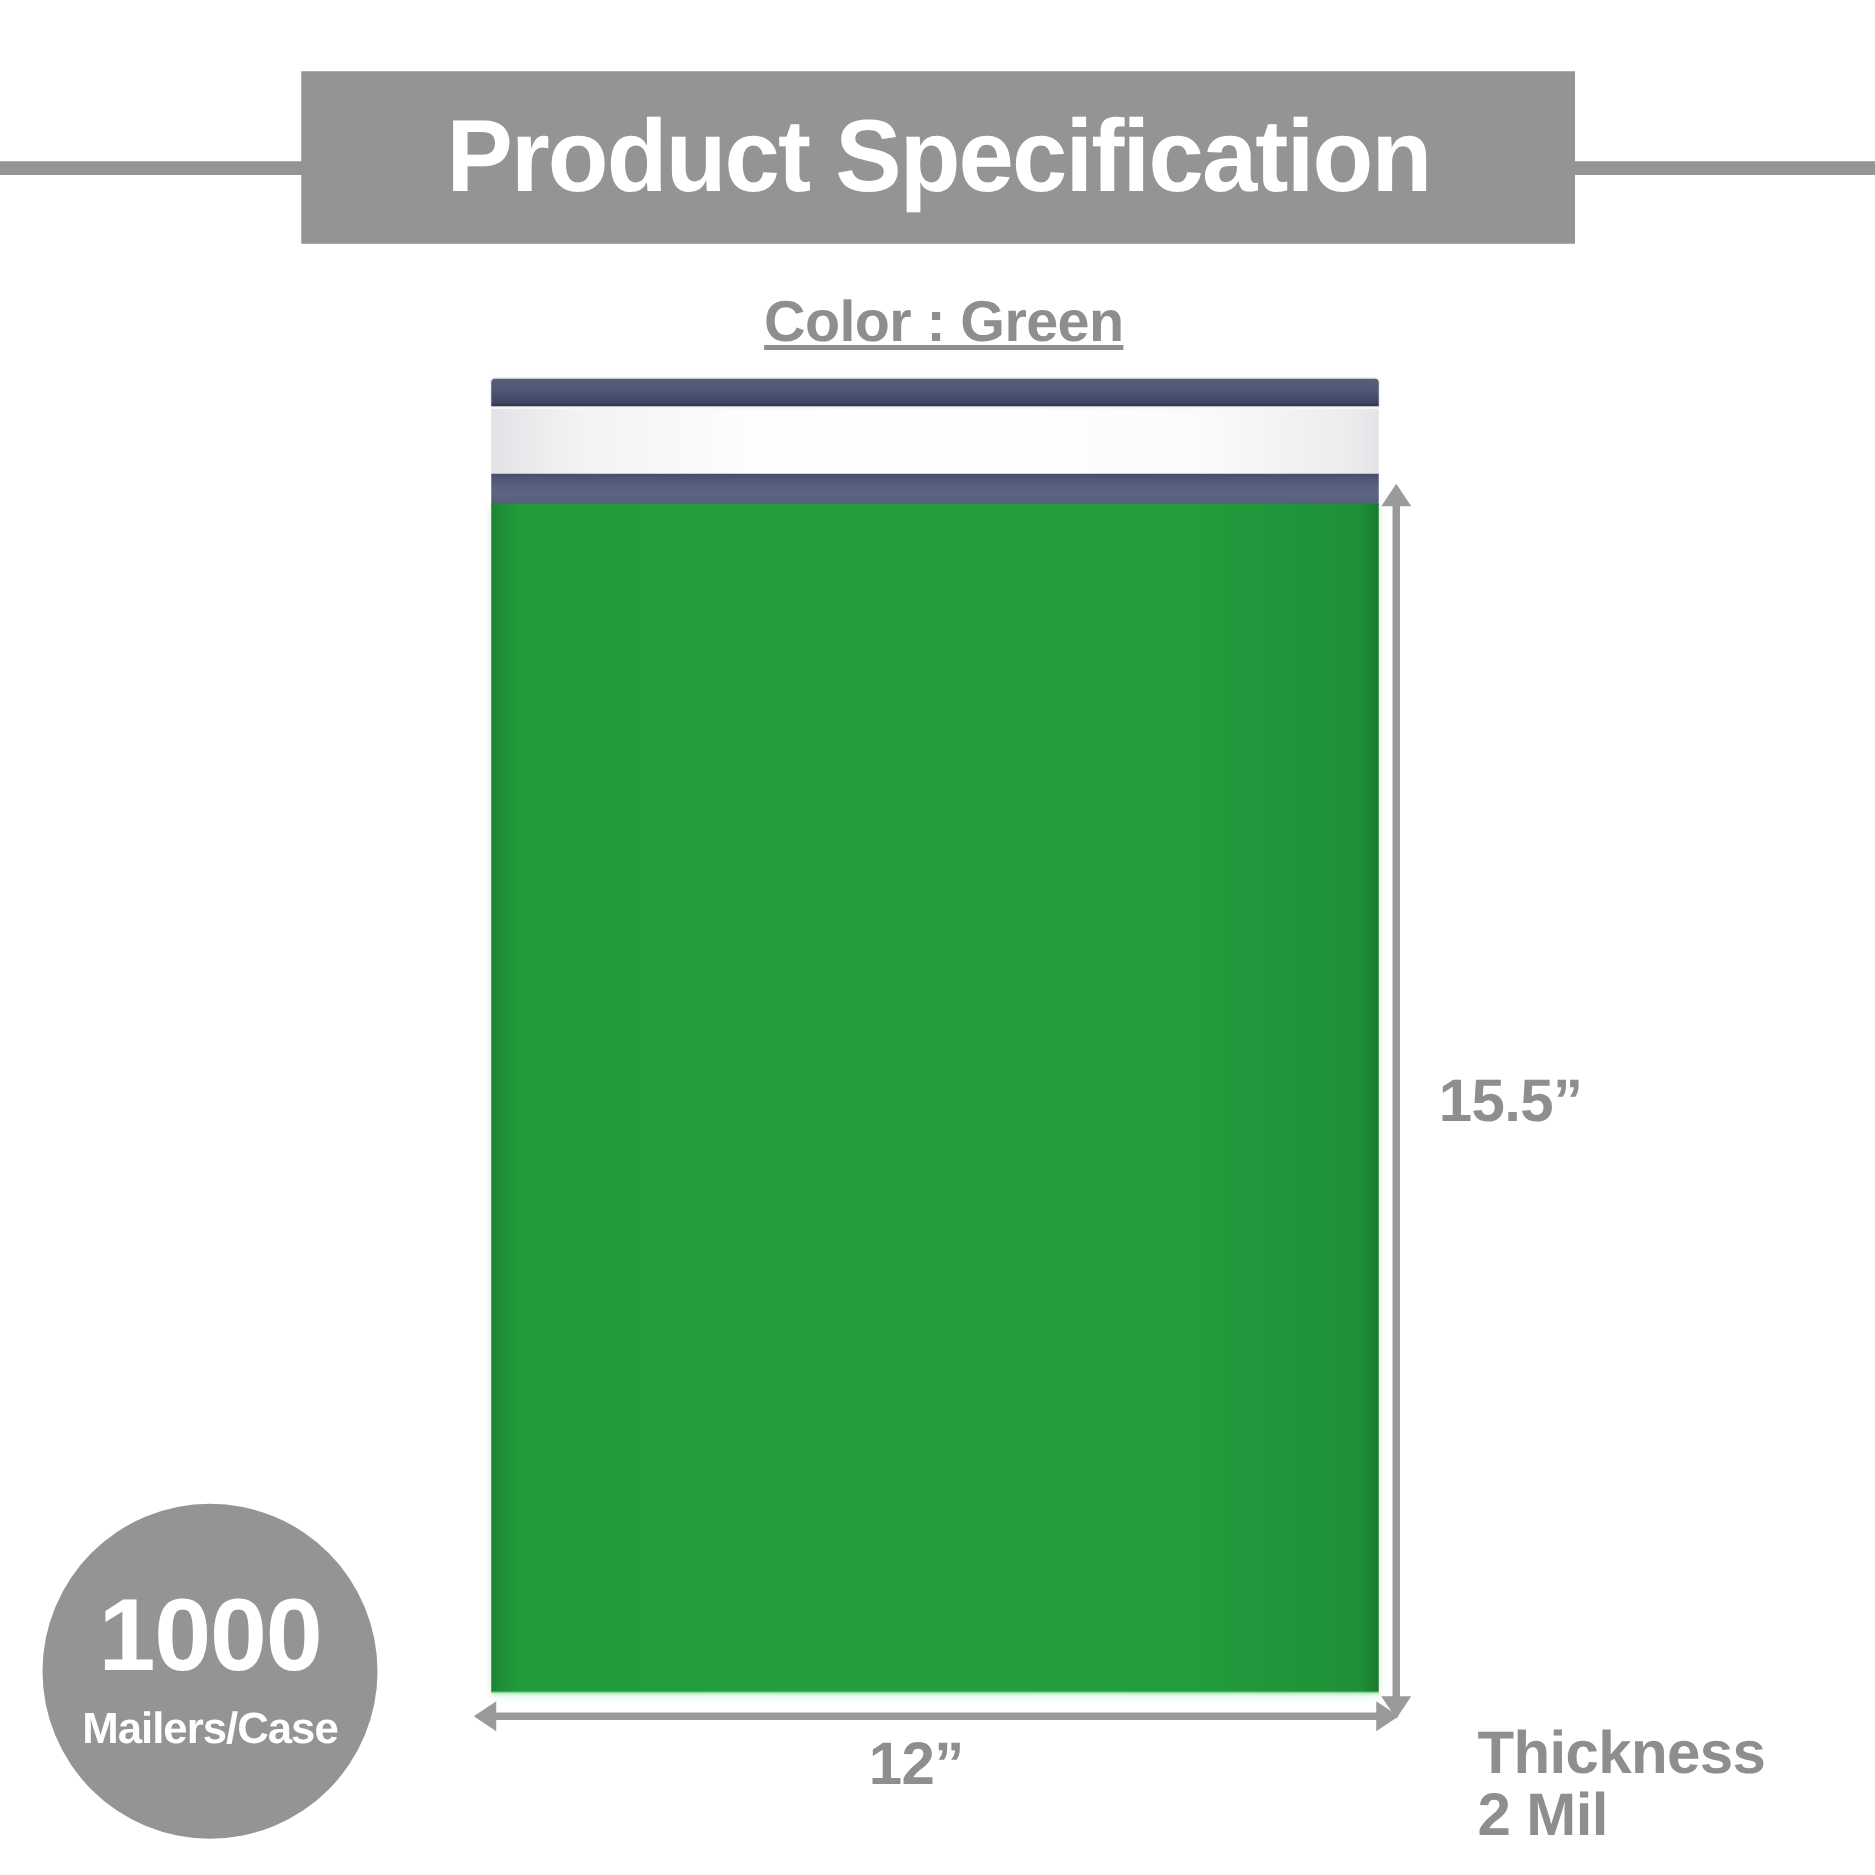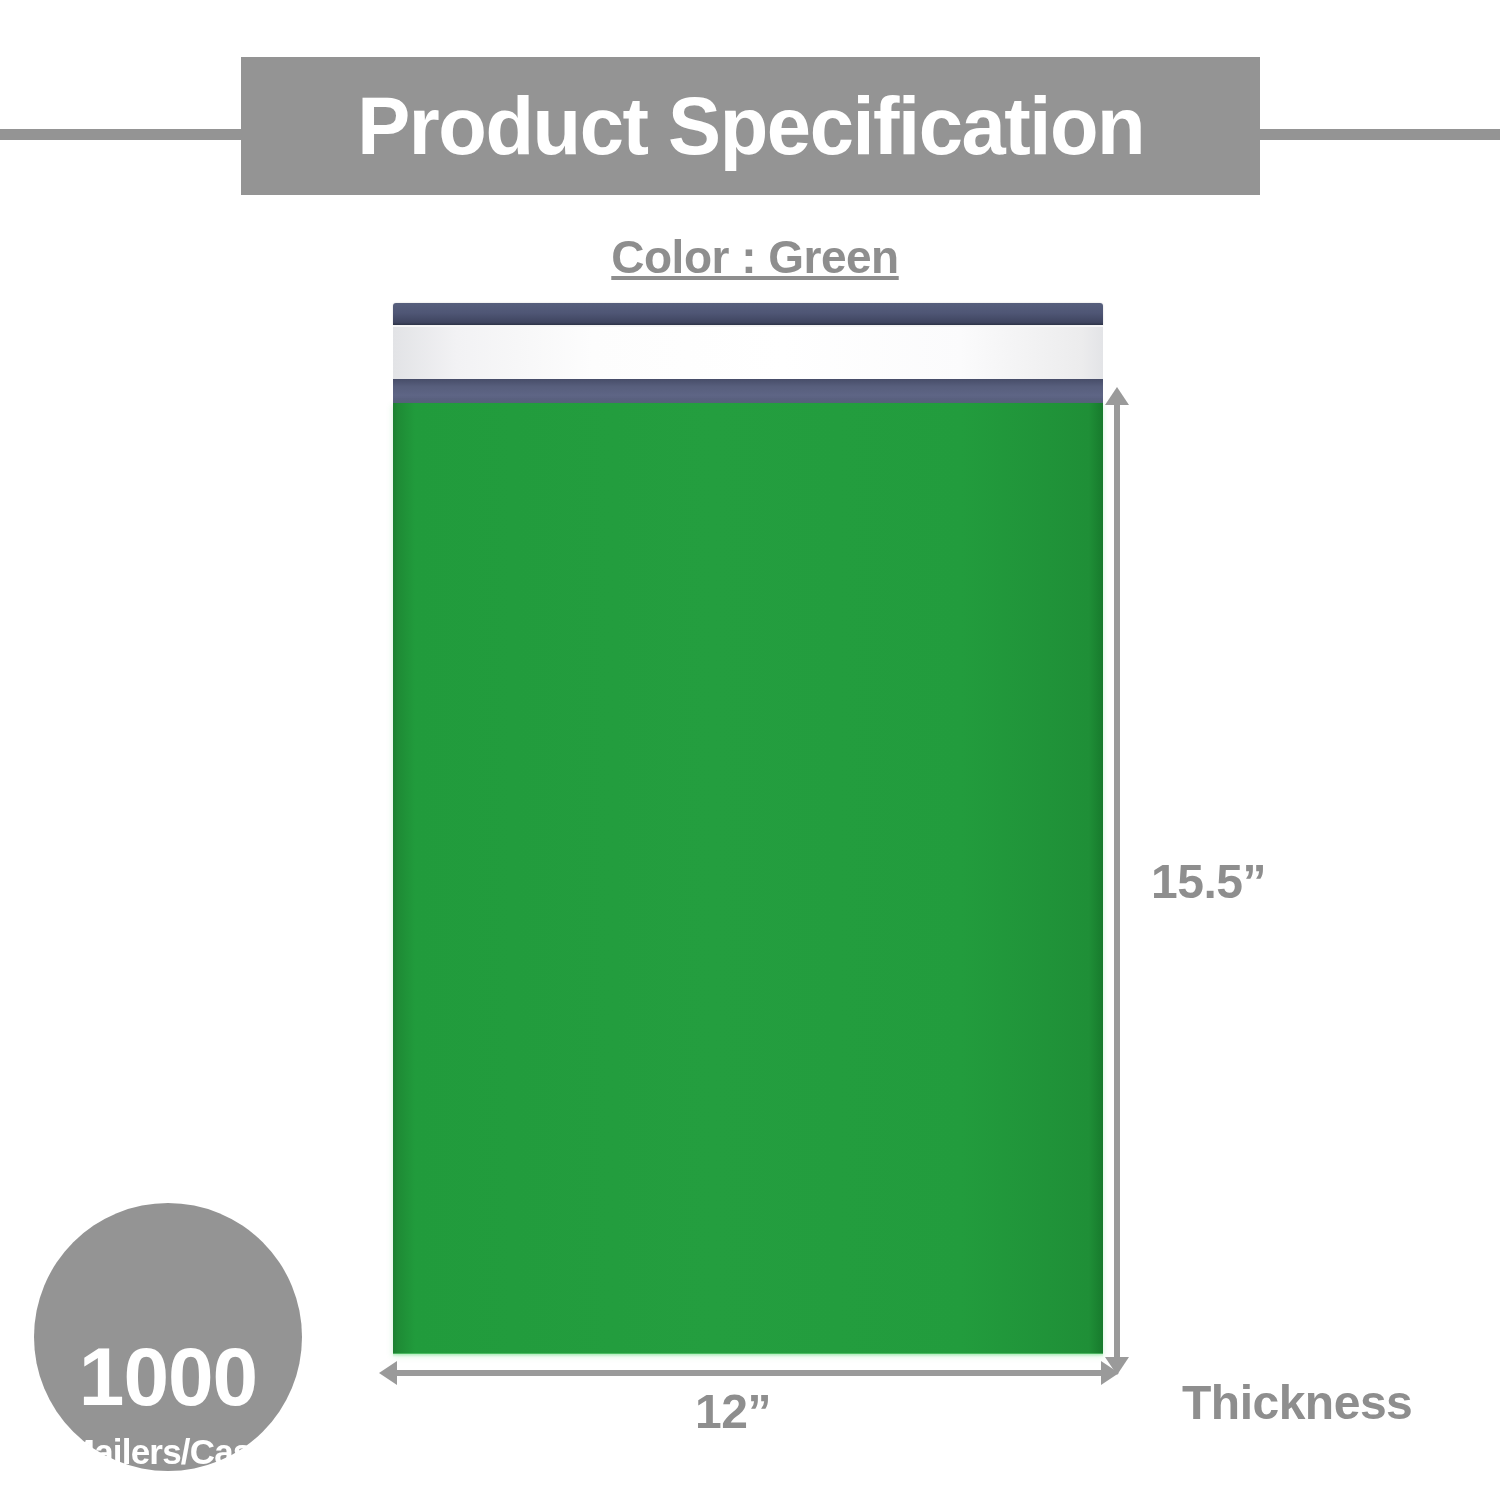--- a/index.html
+++ b/index.html
@@ -188,21 +188,21 @@
     position: absolute;
     left: 34px;
     top: 1203px;
     width: 268px;
     height: 268px;
     border-radius: 50%;
     background: #949494;
     display: flex;
     flex-direction: column;
     align-items: center;
-    justify-content: flex-end;
+    justify-content: center;
   }
   #quantity-count {
     color: #ffffff;
     font-weight: bold;
     font-size: 82px;
     line-height: 0.92;
     letter-spacing: -1px;
   }
   #quantity-unit {
     color: #ffffff;
@@ -255,13 +255,14 @@
 <div id="dim-horizontal"></div>
 <div id="dim-horizontal-label">12”</div>
 
 <div id="quantity-badge">
   <div id="quantity-count">1000</div>
   <div id="quantity-unit">Mailers/Case</div>
 </div>
 
 <div id="thickness-block">
   <div>Thickness</div>
+  <div>2 Mil</div>
 </div>
 
 </body></html>

